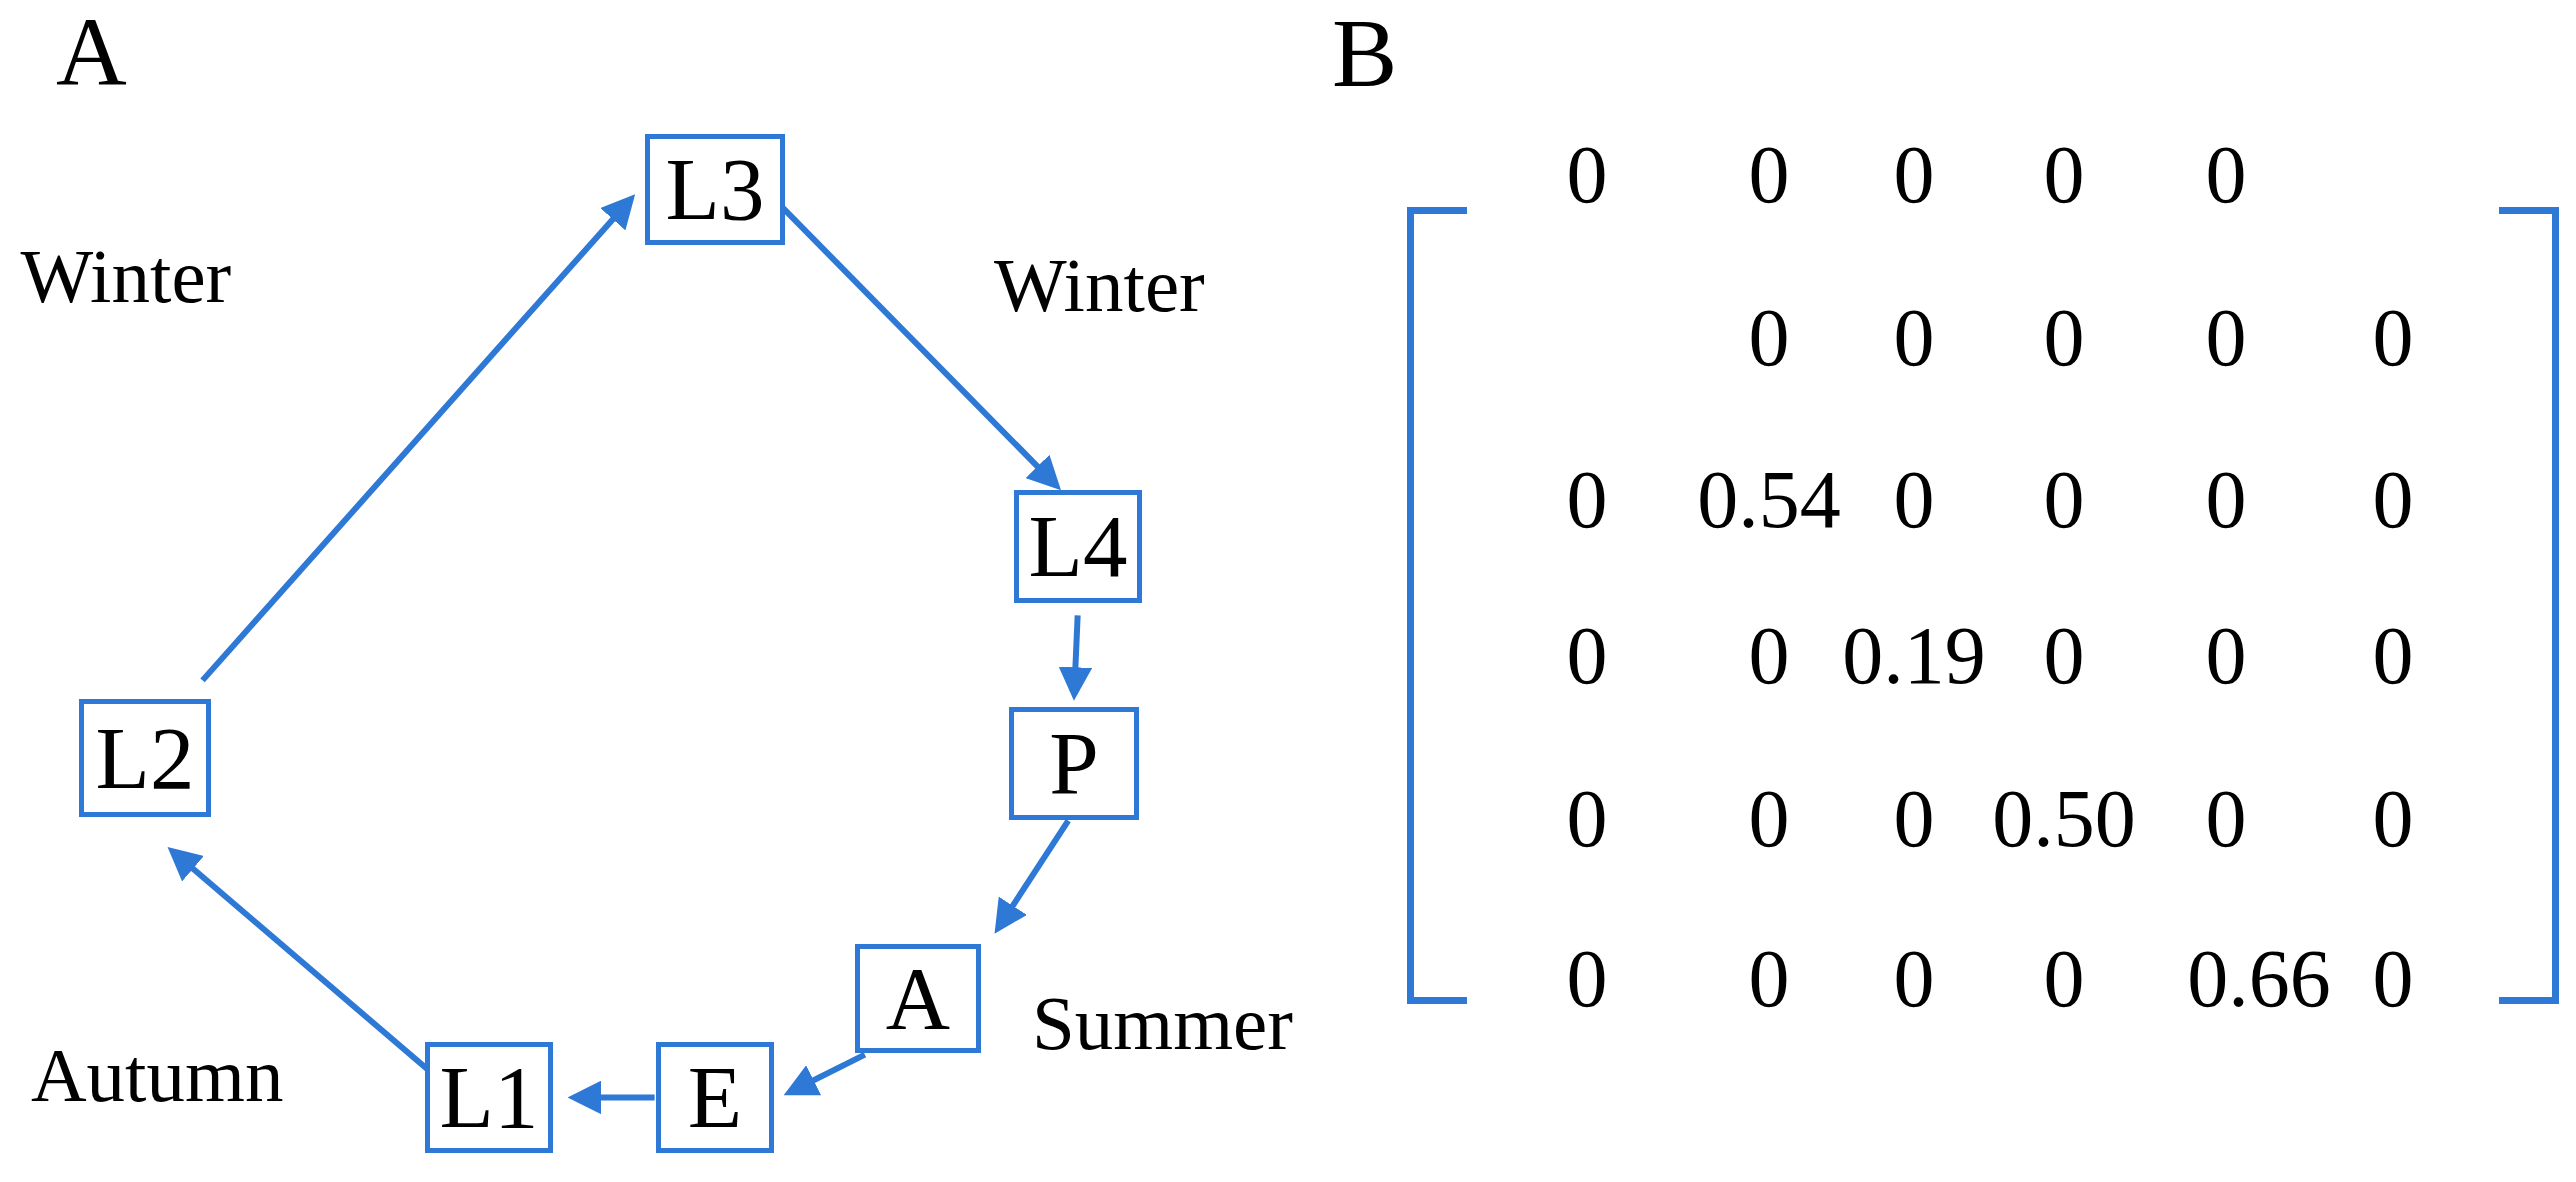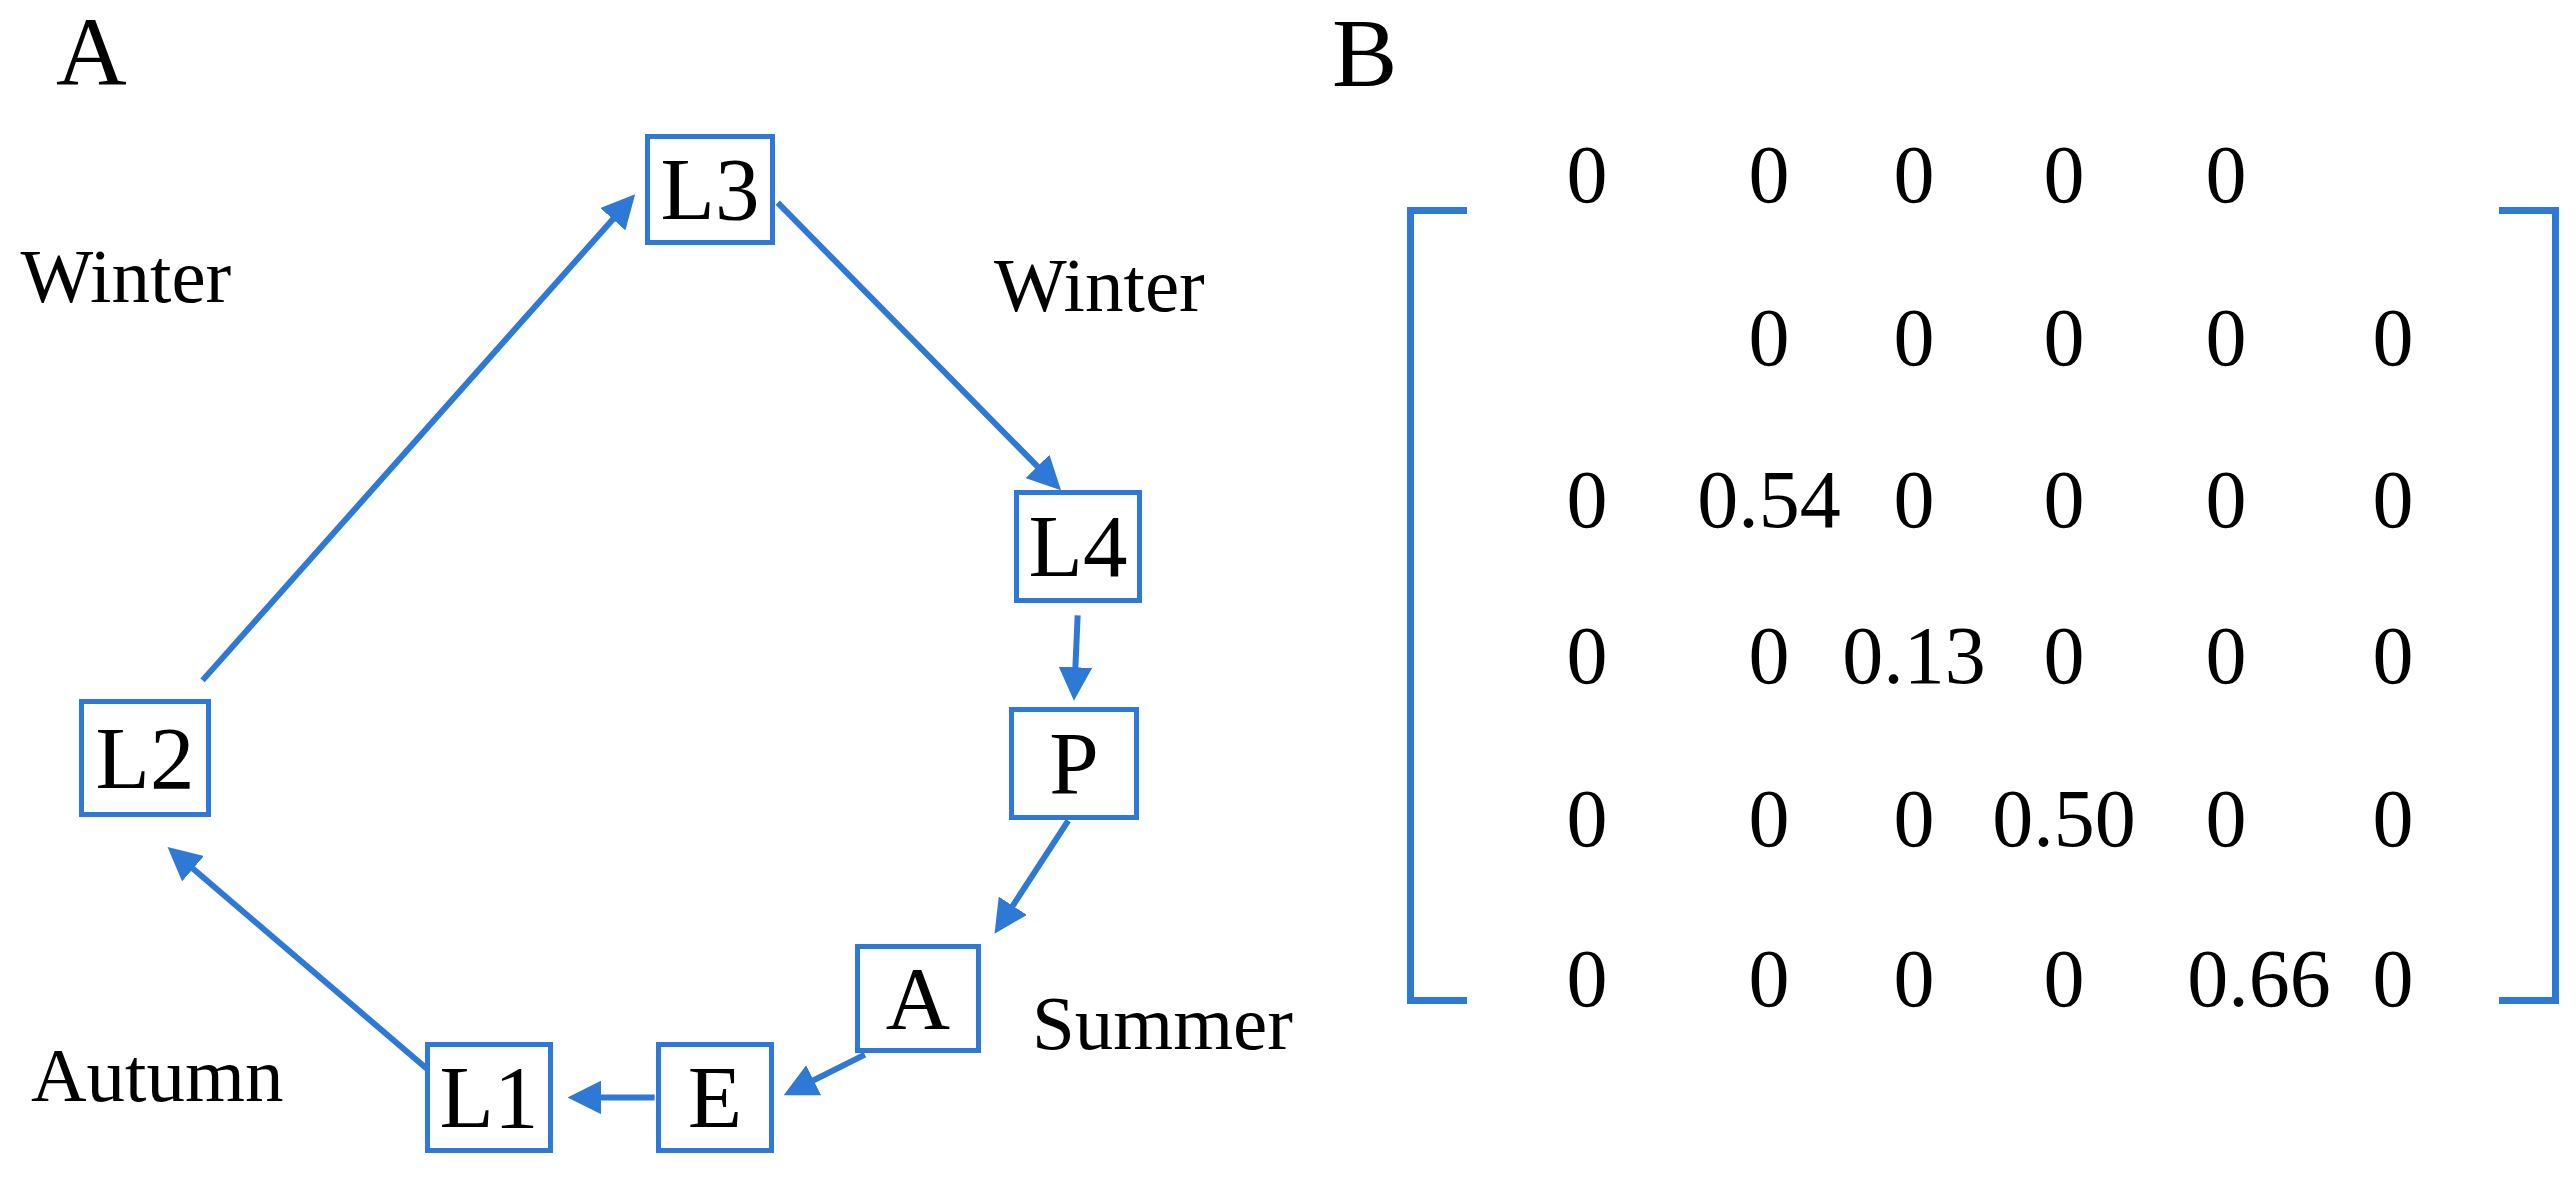--- a/index.html
+++ b/index.html
@@ -91,21 +91,21 @@
       </defs>
       <line class="edge" x1="237" y1="796" x2="738" y2="233" marker-end="url(#ah)"></line>
       <line class="edge" x1="910" y1="237" x2="1236" y2="568" marker-end="url(#ah)"></line>
       <line class="edge" x1="1261" y1="720" x2="1257" y2="812" marker-end="url(#ah)"></line>
       <line class="edge" x1="1250" y1="960" x2="1168" y2="1086" marker-end="url(#ah)"></line>
       <line class="edge" x1="1012" y1="1234" x2="924" y2="1278" marker-end="url(#ah)"></line>
       <line class="edge" x1="766" y1="1284" x2="672" y2="1284" marker-end="url(#ah)"></line>
       <line class="edge" x1="506" y1="1256" x2="202" y2="996" marker-end="url(#ah)"></line>
     </svg>
 
-    <div class="node" style="left:645px;  top:134px;  width:130px; height:111px">
+    <div class="node" style="left:645px;  top:134px;  width:140px; height:111px">
       <span class="node-label">L3</span>
     </div>
     <div class="node" style="left:1014px; top:490px;  width:128px; height:113px">
       <span class="node-label">L4</span>
     </div>
     <div class="node" style="left:1009px; top:707px;  width:130px; height:113px">
       <span class="node-label">P</span>
     </div>
     <div class="node" style="left:855px; top:944px; width:126px; height:109px">
       <span class="node-label">A</span>
@@ -139,21 +139,21 @@
         <span class="cell" style="left: 2226px; top: 338px;">0</span>
         <span class="cell" style="left: 2393px; top: 338px;">0</span>
         <span class="cell" style="left: 1587px; top: 500px;">0</span>
         <span class="cell" style="left: 1769px; top: 500px;">0.54</span>
         <span class="cell" style="left: 1914px; top: 500px;">0</span>
         <span class="cell" style="left: 2064px; top: 500px;">0</span>
         <span class="cell" style="left: 2226px; top: 500px;">0</span>
         <span class="cell" style="left: 2393px; top: 500px;">0</span>
         <span class="cell" style="left: 1587px; top: 656px;">0</span>
         <span class="cell" style="left: 1769px; top: 656px;">0</span>
-        <span class="cell" style="left: 1914px; top: 656px;">0.13</span>
+        <span class="cell" style="left: 1914px; top: 656px;">0.19</span>
         <span class="cell" style="left: 2064px; top: 656px;">0</span>
         <span class="cell" style="left: 2226px; top: 656px;">0</span>
         <span class="cell" style="left: 2393px; top: 656px;">0</span>
         <span class="cell" style="left: 1587px; top: 819px;">0</span>
         <span class="cell" style="left: 1769px; top: 819px;">0</span>
         <span class="cell" style="left: 1914px; top: 819px;">0</span>
         <span class="cell" style="left: 2064px; top: 819px;">0.50</span>
         <span class="cell" style="left: 2226px; top: 819px;">0</span>
         <span class="cell" style="left: 2393px; top: 819px;">0</span>
         <span class="cell" style="left: 1587px; top: 979px;">0</span>

